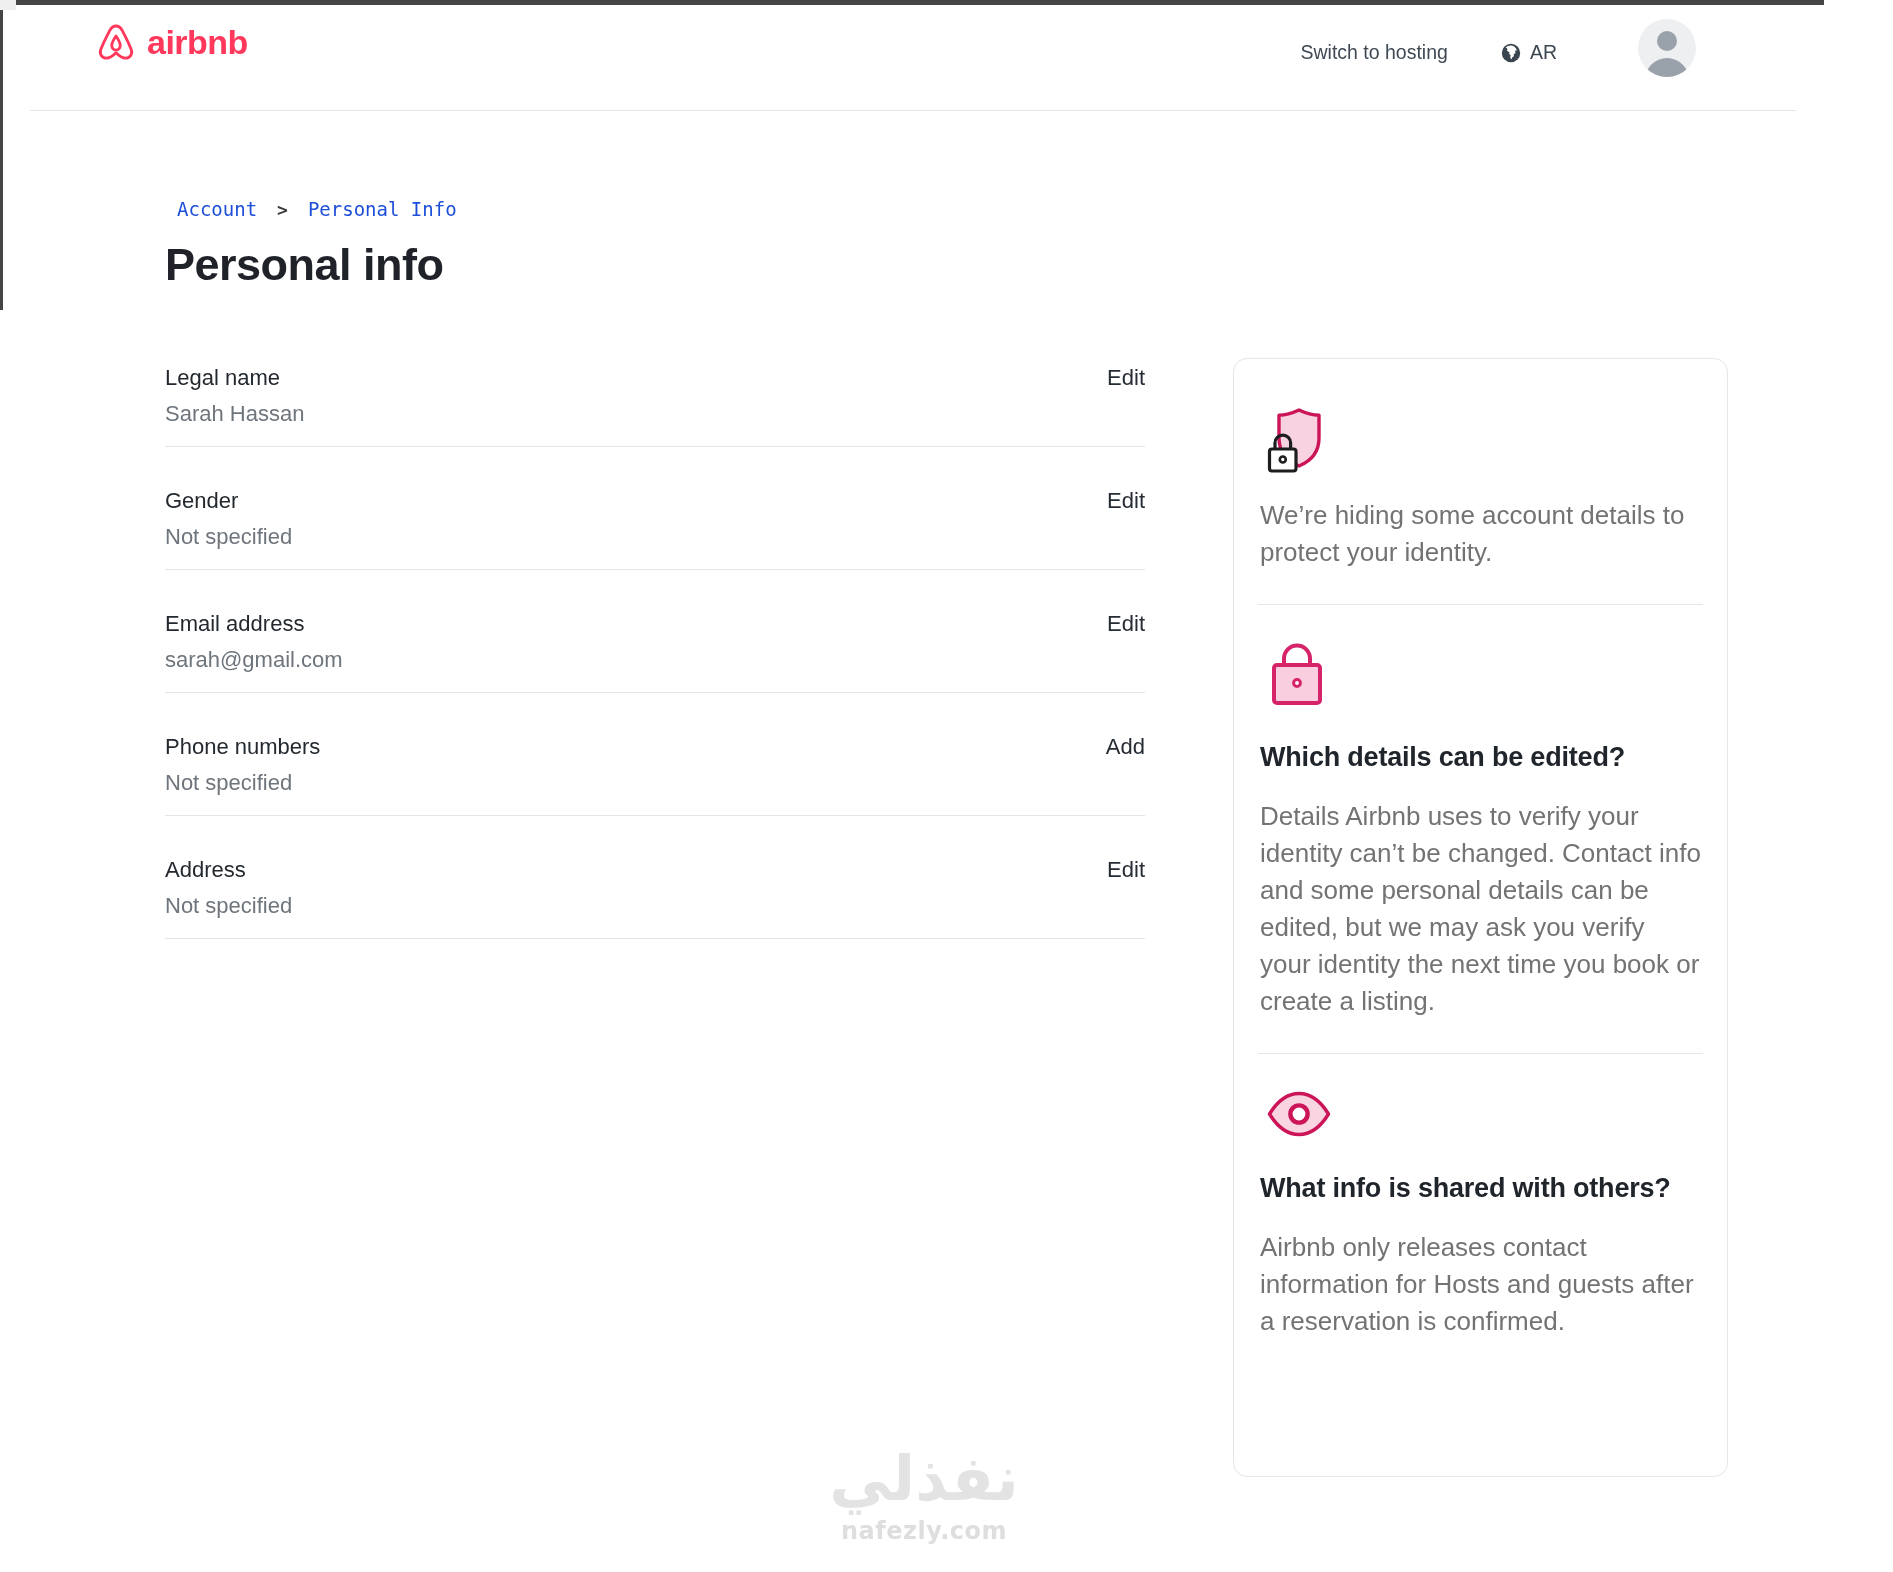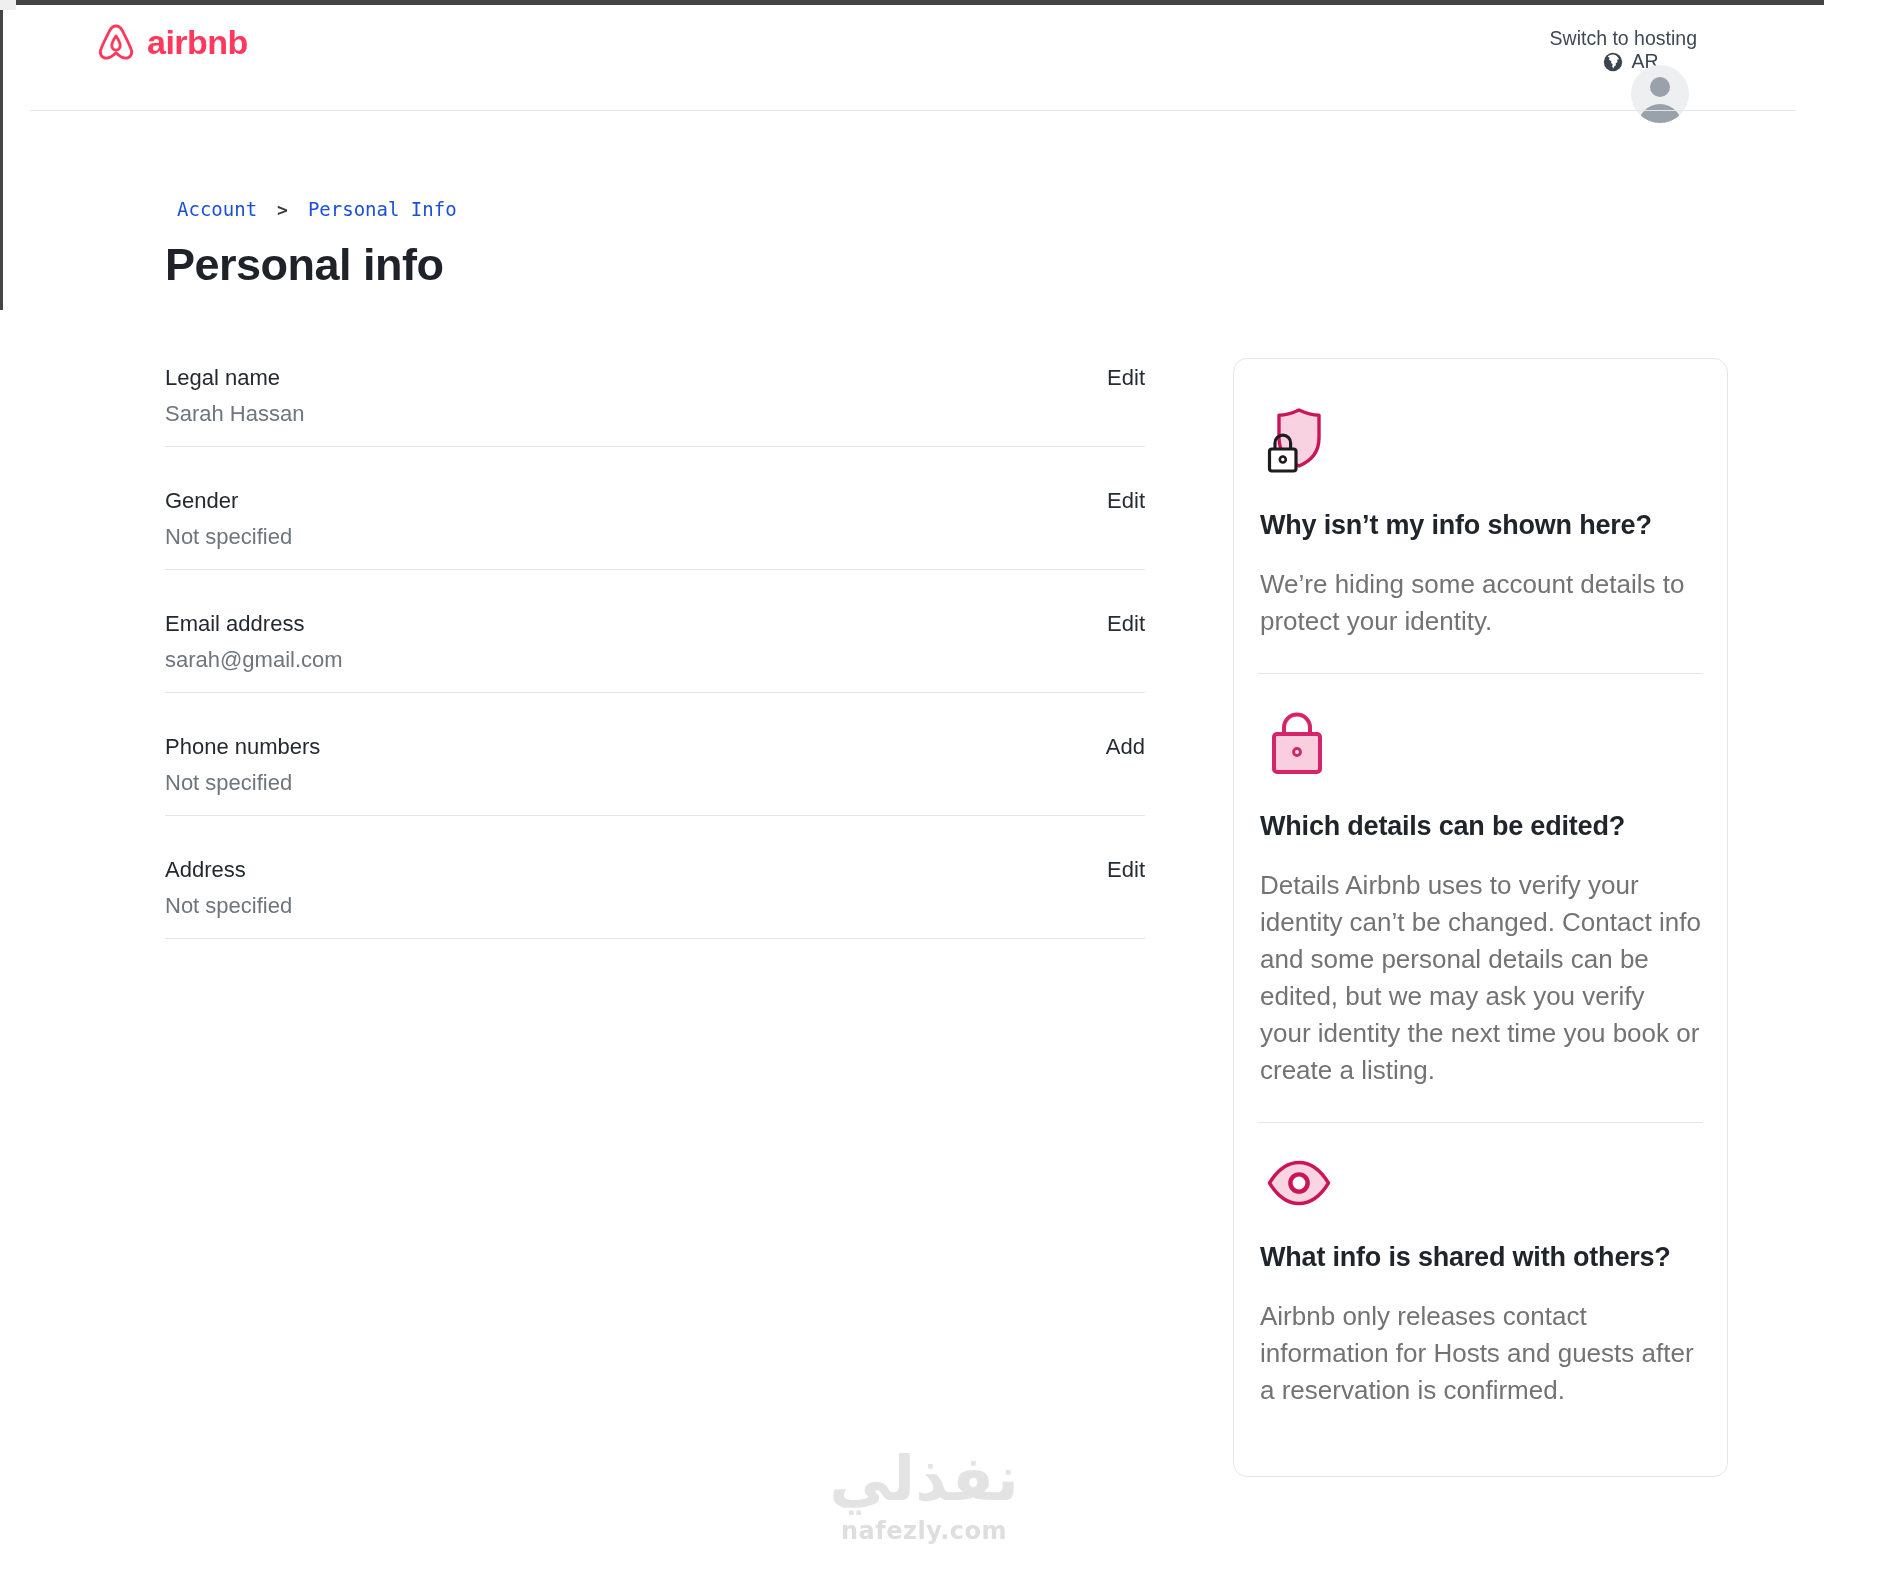--- a/index.html
+++ b/index.html
@@ -10,21 +10,21 @@
   .edge-top{position:absolute;top:0;left:0;right:0;height:5px;background:#454545;z-index:1;}
   .edge-left{position:absolute;top:0;left:0;width:3px;height:310px;background:#454545;z-index:1;}
   .corner-chip{position:absolute;top:0;left:0;width:16px;height:10px;background:#efefef;z-index:2;}
 
   
   header{position:relative;margin-top:5px;height:106px;display:flex;align-items:flex-start;
          padding:0 127px 0 88px;box-sizing:border-box;background:#fff;}
   header::after{content:"";position:absolute;left:30px;right:28px;bottom:0;height:1px;background:#e5e5e5;}
   .logo{display:flex;align-items:center;gap:9px;margin-top:14px;cursor:pointer;}
   .logo-text{font-size:34px;font-weight:700;color:#FF385C;letter-spacing:-0.5px;}
-  .header-right{margin-left:auto;display:flex;align-items:flex-start;margin-top:22px;flex-direction:column;}
+  .header-right{margin-left:auto;display:flex;align-items:center;margin-top:22px;}
   .host-link{background:none;border:none;font-family:inherit;font-size:19.5px;color:#3e4954;cursor:pointer;padding:0;}
   .lang{background:none;border:none;font-family:inherit;display:flex;align-items:center;gap:8px;
         font-size:19.5px;color:#3c4650;cursor:pointer;margin-left:52px;padding:0;}
   .avatar{background:none;border:none;padding:0;margin-left:80px;margin-top:-9px;cursor:pointer;line-height:0;}
 
   
   main{margin-left:165px;width:980px;padding-top:87px;}
   .breadcrumb{display:flex;align-items:center;gap:20px;margin-left:12px;
               font-family:"DejaVu Sans Mono",monospace;font-size:19px;color:#1c1c1c;}
   .breadcrumb a{color:#1d4ed8;text-decoration:none;cursor:pointer;}
@@ -155,21 +155,20 @@
   <aside class="info-card">
     <section class="card-section">
       <div class="card-icon">
         <svg width="62" height="68" viewBox="0 0 62 68" fill="none">
           <path d="M33 3c7 3.3 14 5.2 20 5.2V31c0 13.5-8 23-20 28-12-5-20-14.5-20-28V8.2C19 8.2 26 6.3 33 3Z" fill="#f8d2e0" stroke="#cc1458" stroke-width="3.4" stroke-linejoin="round"></path>
           <path d="M9 42v-6a7.8 7.8 0 0 1 15.6 0v6" stroke="#1d1d1f" stroke-width="3.2" fill="none"></path>
           <rect x="3.5" y="42" width="26.5" height="22" rx="2.5" fill="#ffffff" stroke="#1d1d1f" stroke-width="3.2"></rect>
           <circle cx="16.8" cy="52.5" r="3" stroke="#1d1d1f" stroke-width="2.6" fill="none"></circle>
         </svg>
       </div>
-      <h3 class="card-title">Why isn’t my info shown here?</h3>
       <p class="card-body">We’re hiding some account details to protect your identity.</p>
     </section>
 
     <section class="card-section">
       <div class="card-icon">
         <svg width="62" height="66" viewBox="0 0 62 66" fill="none">
           <path d="M18 24v-6.5a13 13 0 0 1 26 0V24" stroke="#d6246b" stroke-width="4" fill="none"></path>
           <rect x="8" y="24" width="46" height="38" rx="3" fill="#f9cfe0" stroke="#d6246b" stroke-width="4"></rect>
           <circle cx="31" cy="42" r="3.4" fill="#ffffff" stroke="#d6246b" stroke-width="3"></circle>
         </svg>

